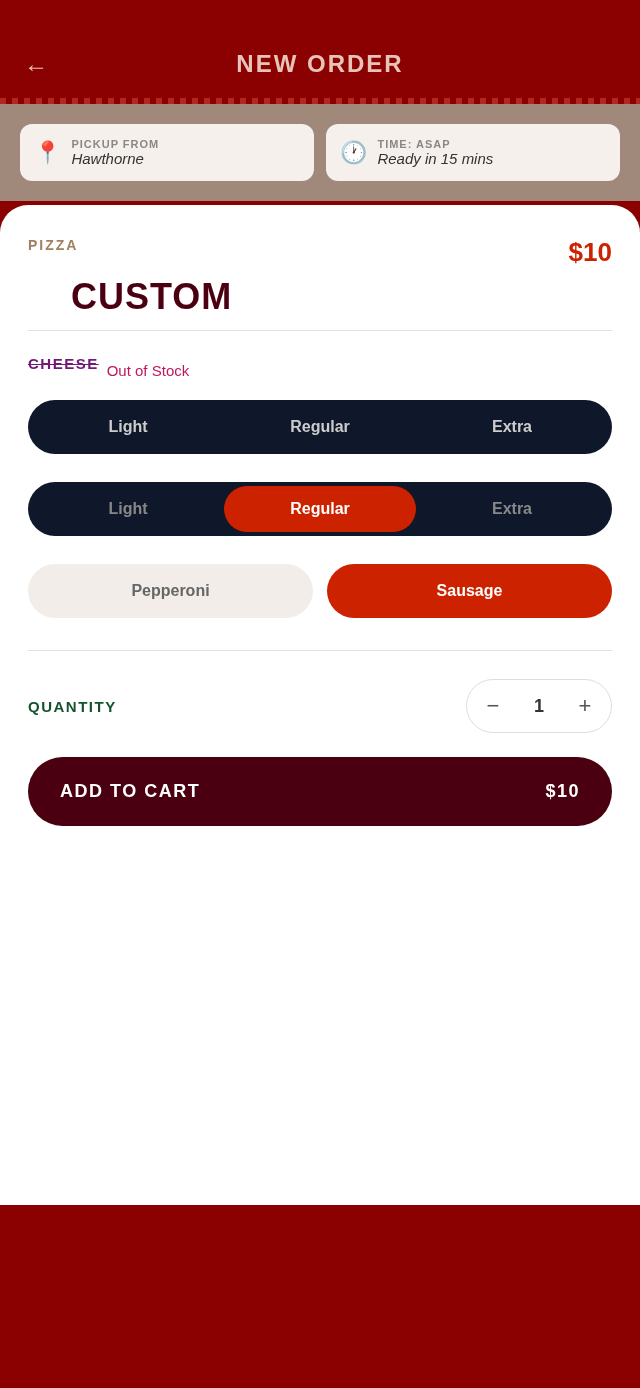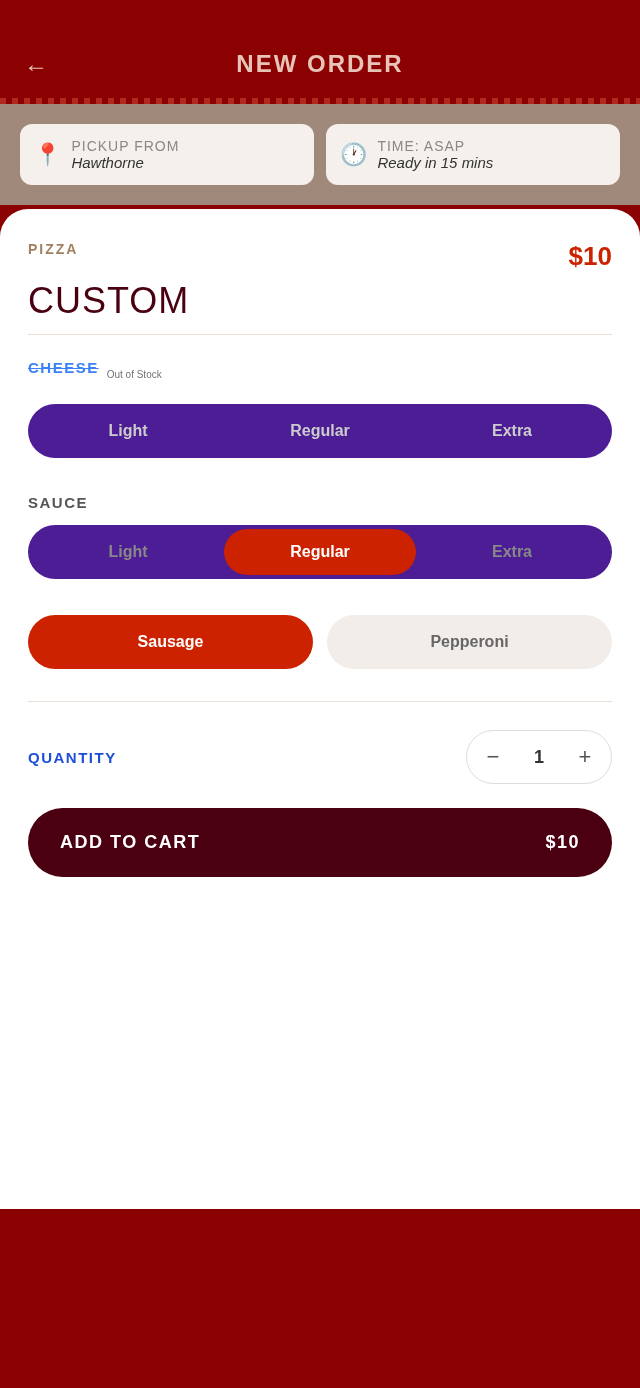--- a/index.html
+++ b/index.html
@@ -72,23 +72,23 @@
       cursor: pointer;
     }
 
     .location-icon {
       color: #cc2200;
       font-size: 22px;
       flex-shrink: 0;
     }
 
     .location-text-small {
-      font-size: 14px;
+      font-size: 11px;
       color: #888;
-      font-weight: 400;
+      font-weight: 700;
       letter-spacing: 1px;
       text-transform: uppercase;
     }
 
     .location-text-main {
       font-size: 15px;
       color: #333;
       font-weight: 500;
       font-style: italic;
     }
@@ -119,25 +119,26 @@
     }
 
     .pizza-price {
       font-size: 26px;
       font-weight: 700;
       color: #cc2200;
     }
 
     .pizza-name {
       font-size: 36px;
-      font-weight: 400;
+      font-weight: 700;
       color: #4a0010;
       text-transform: uppercase;
       letter-spacing: 1px;
       margin-bottom: 12px;
+      margin-left: 43px;
     }
 
     .pizza-desc {
       font-size: 16px;
       color: #555;
       margin-bottom: 28px;
       line-height: 1.4;
     }
 
     .section-divider {
@@ -151,42 +152,42 @@
       font-size: 15px;
       font-weight: 800;
       color: #555;
       letter-spacing: 1.5px;
       text-transform: uppercase;
       margin-bottom: 14px;
     }
 
     .section-label.strikethrough {
       text-decoration: line-through;
-      color: #3b82f6;
+      color: #701a75;
     }
 
     .out-of-stock {
-      font-size: 10px;
-      color: #737373;
+      font-size: 15px;
+      color: #be185d;
       margin-left: 8px;
     }
 
     .section-header-row {
       display: flex;
       align-items: center;
       margin-bottom: 14px;
     }
 
     
     .toggle-group {
       display: flex;
-      background: #4c1d95;
+      background: #0f172a;
       border-radius: 50px;
       padding: 4px;
-      margin-bottom: 36px;
+      margin-bottom: 28px;
     }
 
     .toggle-option {
       flex: 1;
       padding: 14px 8px;
       text-align: center;
       border-radius: 50px;
       font-size: 16px;
       font-weight: 600;
       cursor: pointer;
@@ -245,21 +246,21 @@
       align-items: center;
       justify-content: space-between;
       padding: 28px 0 24px;
       border-top: 1px solid #e8e0d8;
       margin-top: 32px;
     }
 
     .quantity-label {
       font-size: 15px;
       font-weight: 800;
-      color: #1d4ed8;
+      color: #14532d;
       letter-spacing: 1.5px;
       text-transform: uppercase;
     }
 
     .quantity-control {
       display: flex;
       align-items: center;
       gap: 0;
       border: 1.5px solid #ddd;
       border-radius: 50px;
@@ -348,32 +349,31 @@
     <span class="section-label strikethrough">CHEESE</span>
     <span class="out-of-stock">Out of Stock</span>
   </div>
 
   <div class="toggle-group">
     <button class="toggle-option disabled-opt">Light</button>
     <button class="toggle-option disabled-opt">Regular</button>
     <button class="toggle-option disabled-opt">Extra</button>
   </div>
 
-  <div class="section-label">SAUCE</div>
 
   <div class="toggle-group">
     <button class="toggle-option inactive">Light</button>
     <button class="toggle-option active">Regular</button>
     <button class="toggle-option inactive">Extra</button>
   </div>
 
 
   <div class="toppings-row">
+    <button class="topping-btn inactive">Pepperoni</button>
     <button class="topping-btn active">Sausage</button>
-    <button class="topping-btn inactive">Pepperoni</button>
   </div>
 
   <div class="quantity-section">
     <span class="quantity-label">QUANTITY</span>
     <div class="quantity-control">
       <button class="qty-btn">−</button>
       <span class="qty-value">1</span>
       <button class="qty-btn">+</button>
     </div>
   </div>

